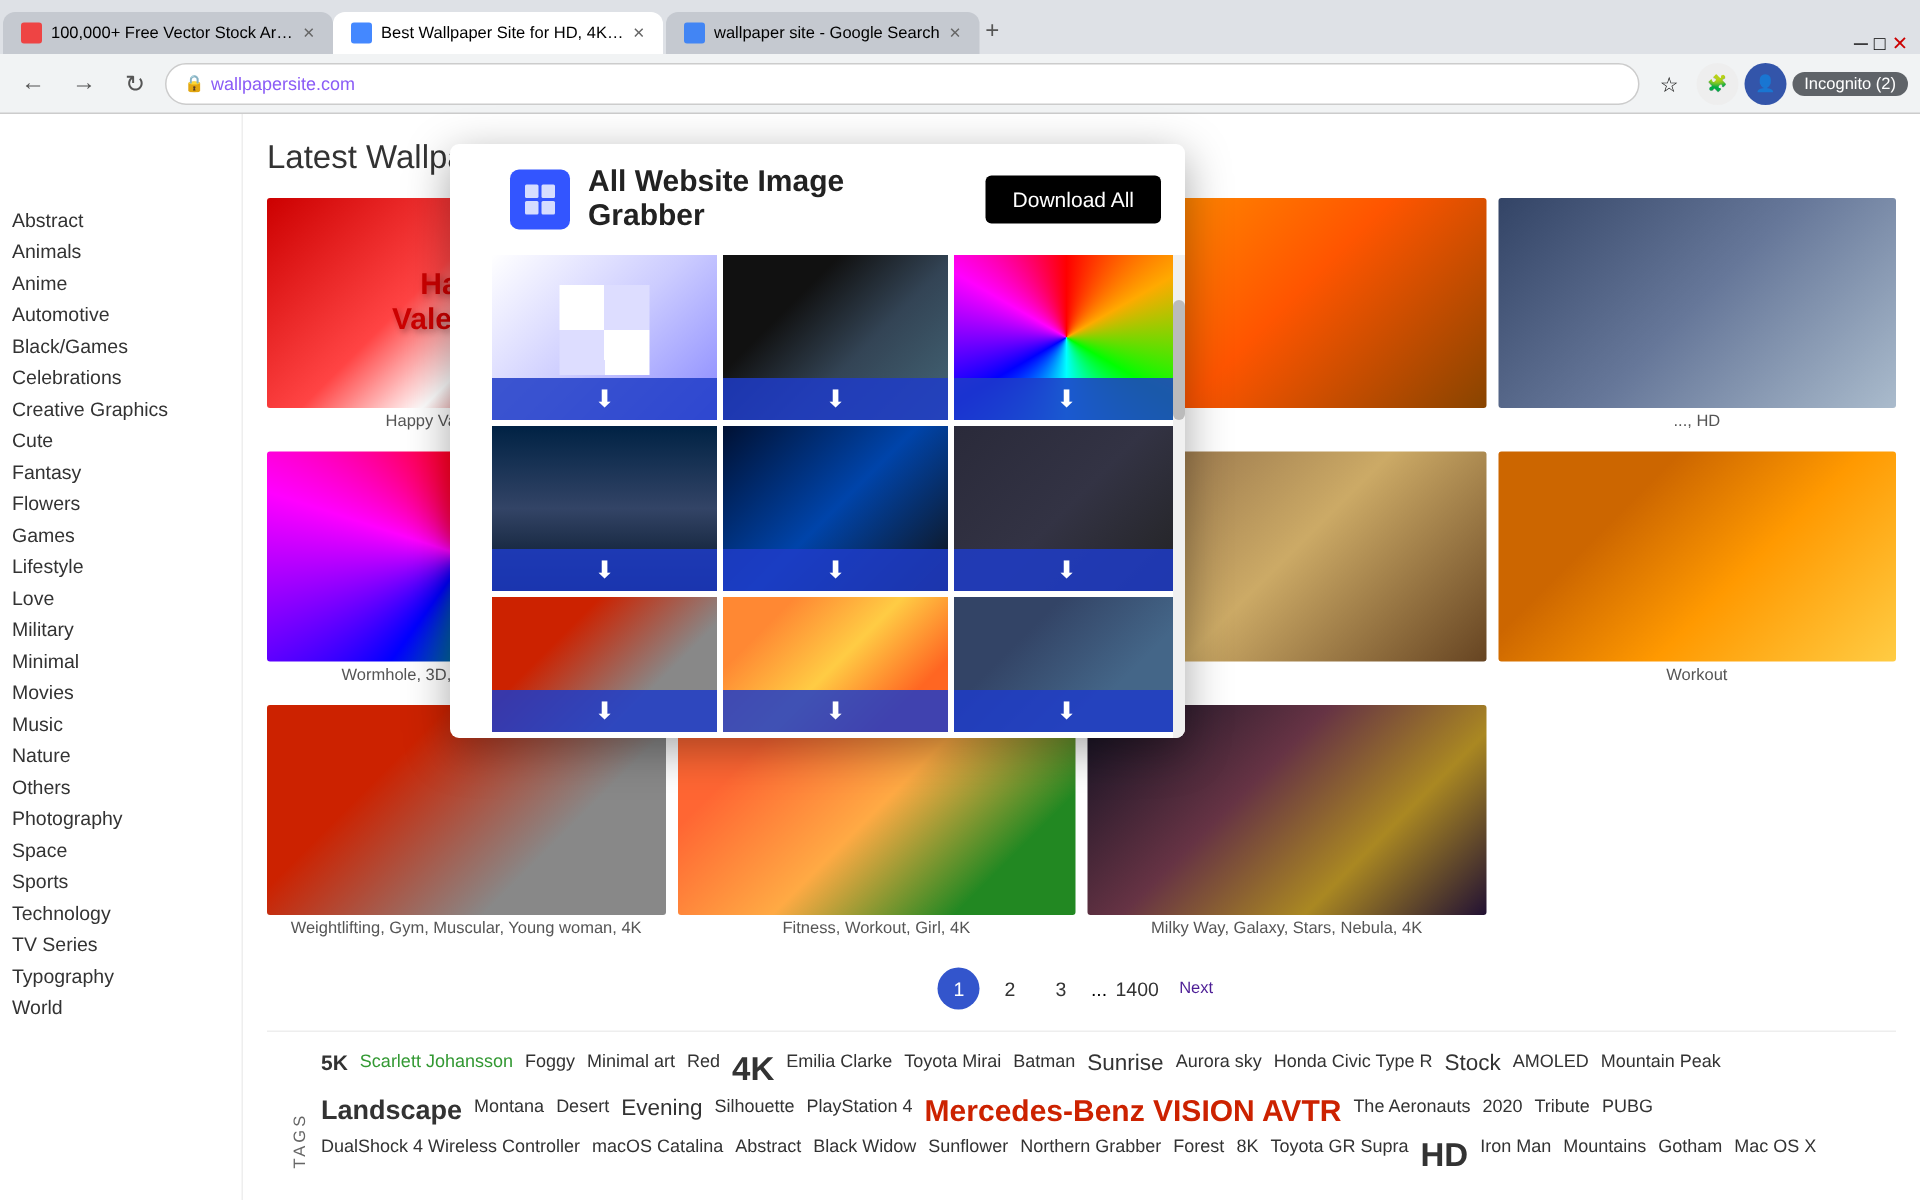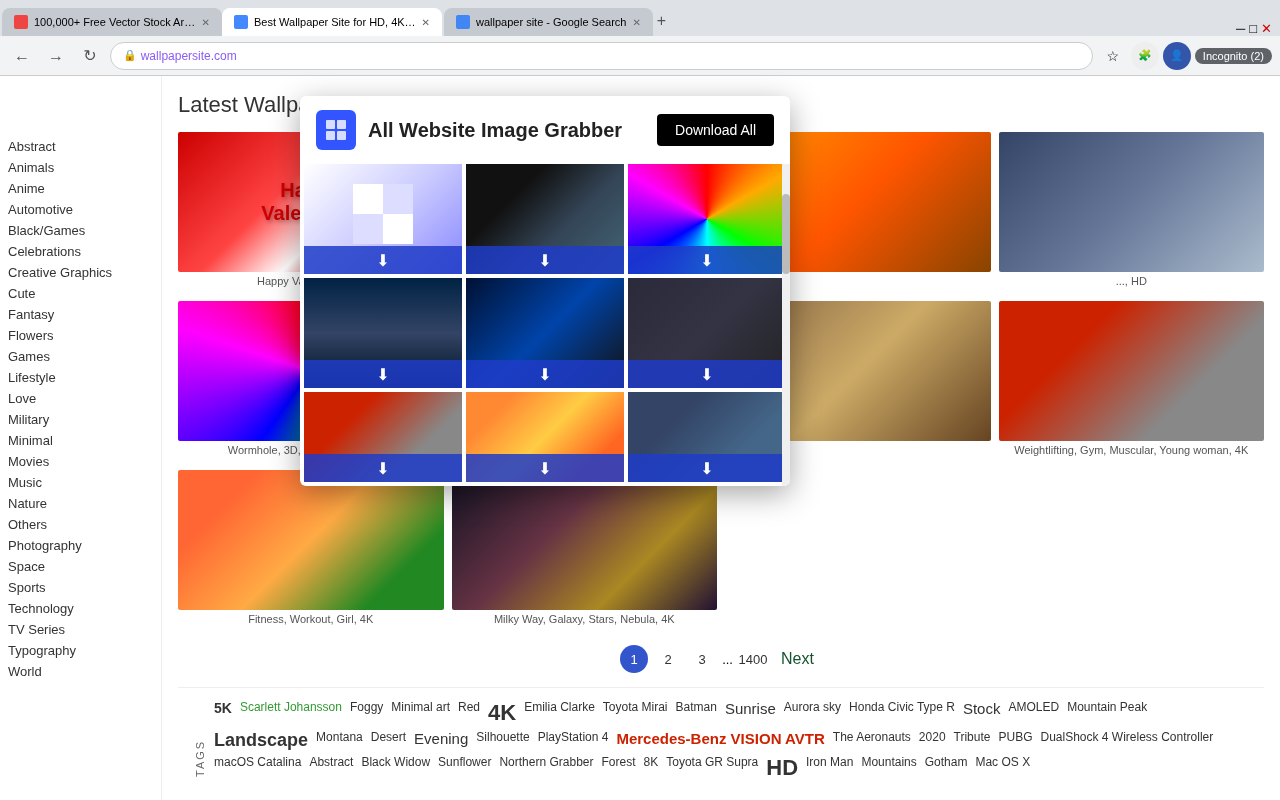--- a/index.html
+++ b/index.html
@@ -51,21 +51,21 @@
     .img-sunset { background: linear-gradient(to bottom, #ff6600 0%, #ff9900 30%, #cc4400 60%, #222 100%); }
     .img-workout1 { background: linear-gradient(135deg, #cc2200 30%, #888 70%); }
     .img-workout2 { background: linear-gradient(135deg, #ff6633 20%, #ffaa44 50%, #228822 80%); }
     .img-tattoo { background: linear-gradient(135deg, #446688 30%, #334466 70%); }
     .img-galaxy { background: linear-gradient(135deg, #111122 0%, #663344 40%, #aa8822 70%, #221133 100%); }
 
     
     .pagination { display: flex; align-items: center; justify-content: center; gap: 6px; padding: 14px 0; }
     .page-btn { width: 28px; height: 28px; border-radius: 50%; display: flex; align-items: center; justify-content: center; font-size: 13px; cursor: pointer; border: none; background: none; color: #333; }
     .page-btn.active { background: #3355cc; color: #fff; }
-    .page-next { font-size: 16px; color: #14532d; cursor: pointer; padding: 4px 8px; }
+    .page-next { font-size: 11px; color: #4c1d95; cursor: pointer; padding: 4px 8px; }
 
     
     .tags-section { padding: 8px 16px; background: #fff; border-top: 1px solid #eee; display: flex; gap: 8px; min-height: 80px; }
     .tags-label { writing-mode: vertical-rl; font-size: 11px; color: #666; letter-spacing: 2px; transform: rotate(180deg); padding: 4px 0; }
     .tags-content { flex: 1; display: flex; flex-wrap: wrap; gap: 4px 8px; align-content: flex-start; padding-top: 4px; }
     .tag { font-size: 12px; color: #333; cursor: pointer; }
     .popup { position: absolute; top: 20px; left: 320px; width: 490px; background: #fff; border-radius: 6px; box-shadow: 0 8px 30px rgba(0,0,0,0.35); z-index: 200; overflow: hidden; }
     .popup-header { display: flex; align-items: center; padding: 14px 16px; gap: 12px; }
     .popup-logo { width: 40px; height: 40px; background: #3355ff; border-radius: 6px; display: flex; align-items: center; justify-content: center; color: #fff; font-size: 20px; flex-shrink: 0; }
     .popup-title { font-size: 20px; font-weight: bold; color: #222; flex: 1; }
@@ -191,20 +191,24 @@
         <div class="wallpaper-caption">Wormhole, 3D, Neon, Colorful, 4K</div>
       </div>
       <div class="wallpaper-item">
         <div class="wallpaper-img img-sunset"></div>
         <div class="wallpaper-caption">Half moon, Landscape, Sunset, Twilight, L...</div>
       </div>
       <div class="wallpaper-item">
         <div class="wallpaper-img" style="background: linear-gradient(135deg, #886644 0%, #ccaa66 50%, #664422 100%);"></div>
         <div class="wallpaper-caption"></div>
       </div>
+      <div class="wallpaper-item">
+        <div class="wallpaper-img" style="background: linear-gradient(135deg, #cc6600 30%, #ff9900 60%, #ffcc44 100%);"></div>
+        <div class="wallpaper-caption">Workout</div>
+      </div>
 
       <div class="wallpaper-item">
         <div class="wallpaper-img img-workout1"></div>
         <div class="wallpaper-caption">Weightlifting, Gym, Muscular, Young woman, 4K</div>
       </div>
       <div class="wallpaper-item">
         <div class="wallpaper-img img-workout2"></div>
         <div class="wallpaper-caption">Fitness, Workout, Girl, 4K</div>
       </div>
       <div class="wallpaper-item">
@@ -239,21 +243,21 @@
         <span class="tag">Honda Civic Type R</span>
         <span class="tag" style="font-size:15px;">Stock</span>
         <span class="tag">AMOLED</span>
         <span class="tag">Mountain Peak</span>
         <span class="tag" style="font-size:18px; font-weight:bold;">Landscape</span>
         <span class="tag">Montana</span>
         <span class="tag">Desert</span>
         <span class="tag" style="font-size:15px;">Evening</span>
         <span class="tag">Silhouette</span>
         <span class="tag">PlayStation 4</span>
-        <span class="tag" style="color:#cc2200; font-weight:bold; font-size:15px;">Mercedes-Benz VISION AVTR</span>
+        <span class="tag" style="color:#cc2200; font-weight:bold; font-size:20px;">Mercedes-Benz VISION AVTR</span>
         <span class="tag">The Aeronauts</span>
         <span class="tag">2020</span>
         <span class="tag">Tribute</span>
         <span class="tag">PUBG</span>
         <span class="tag">DualShock 4 Wireless Controller</span>
         <span class="tag">macOS Catalina</span>
         <span class="tag">Abstract</span>
         <span class="tag">Black Widow</span>
         <span class="tag">Sunflower</span>
         <span class="tag">Northern Grabber</span>
@@ -264,21 +268,21 @@
         <span class="tag">Iron Man</span>
         <span class="tag">Mountains</span>
         <span class="tag">Gotham</span>
         <span class="tag">Mac OS X</span>
       </div>
     </div>
   </div>
 </div>
 
 <div style="position:fixed; top:76px; left:0; right:0; bottom:0; z-index:100; pointer-events:none;">
-  <div class="popup" style="pointer-events:all; top:20px; left:300px;">
+  <div class="popup" style="pointer-events:all; top:20px; left:300px;padding-left:24px;">
     <div class="popup-header">
       <div class="popup-logo">
         <svg width="24" height="24" viewBox="0 0 24 24" fill="white">
           <rect x="2" y="2" width="9" height="9" rx="1" fill="white" opacity="0.8"></rect>
           <rect x="13" y="2" width="9" height="9" rx="1" fill="white" opacity="0.8"></rect>
           <rect x="2" y="13" width="9" height="9" rx="1" fill="white" opacity="0.8"></rect>
           <rect x="13" y="13" width="9" height="9" rx="1" fill="white" opacity="0.8"></rect>
         </svg>
       </div>
       <span class="popup-title">All Website Image Grabber</span>

